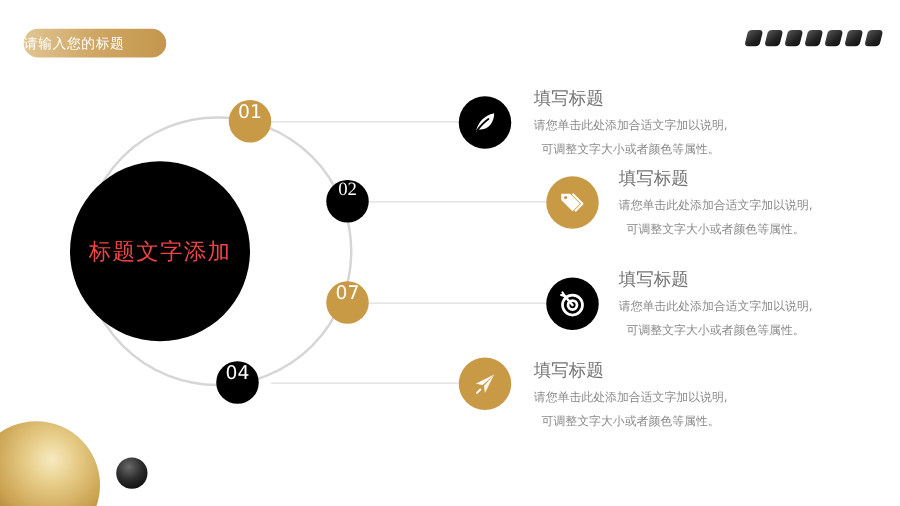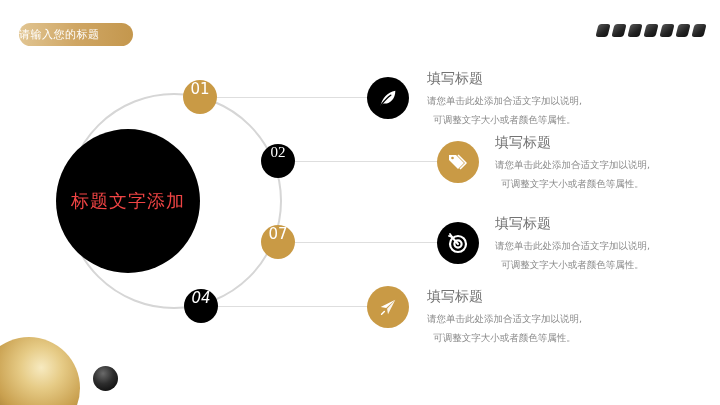--- a/index.html
+++ b/index.html
@@ -54,21 +54,21 @@
 
 <div class="abs badge gold" style="left:183px; top:80px;">
     <span>01</span>
   </div>
 <div class="abs badge black" style="left:261px; top:144px;font-family:Liberation Serif, serif;">
     <span>02</span>
   </div>
 <div class="abs badge gold" style="left:261px; top:225px;">
     <span>07</span>
   </div>
-<div class="abs badge black" style="left:184px; top:289px;font-style:italic;">
+<div class="abs badge black" style="left:173px; top:289px;">
     <span>04</span>
   </div>
 
 <div class="abs icon-circle black" style="left:367px; top:77px;">
   <svg width="22" height="22" viewBox="0 0 24 24">
     <path d="M4 20 C6 12 11 6 20 4 C20 13 14 19 7 18 Z" fill="#fff"></path>
     <path d="M5 19 C9 14 12 11 15 9" stroke="#000" stroke-width="1.6" fill="none" stroke-linecap="round"></path>
   </svg>
 </div>
 <div class="abs" style="left:427px; top:70px;">

